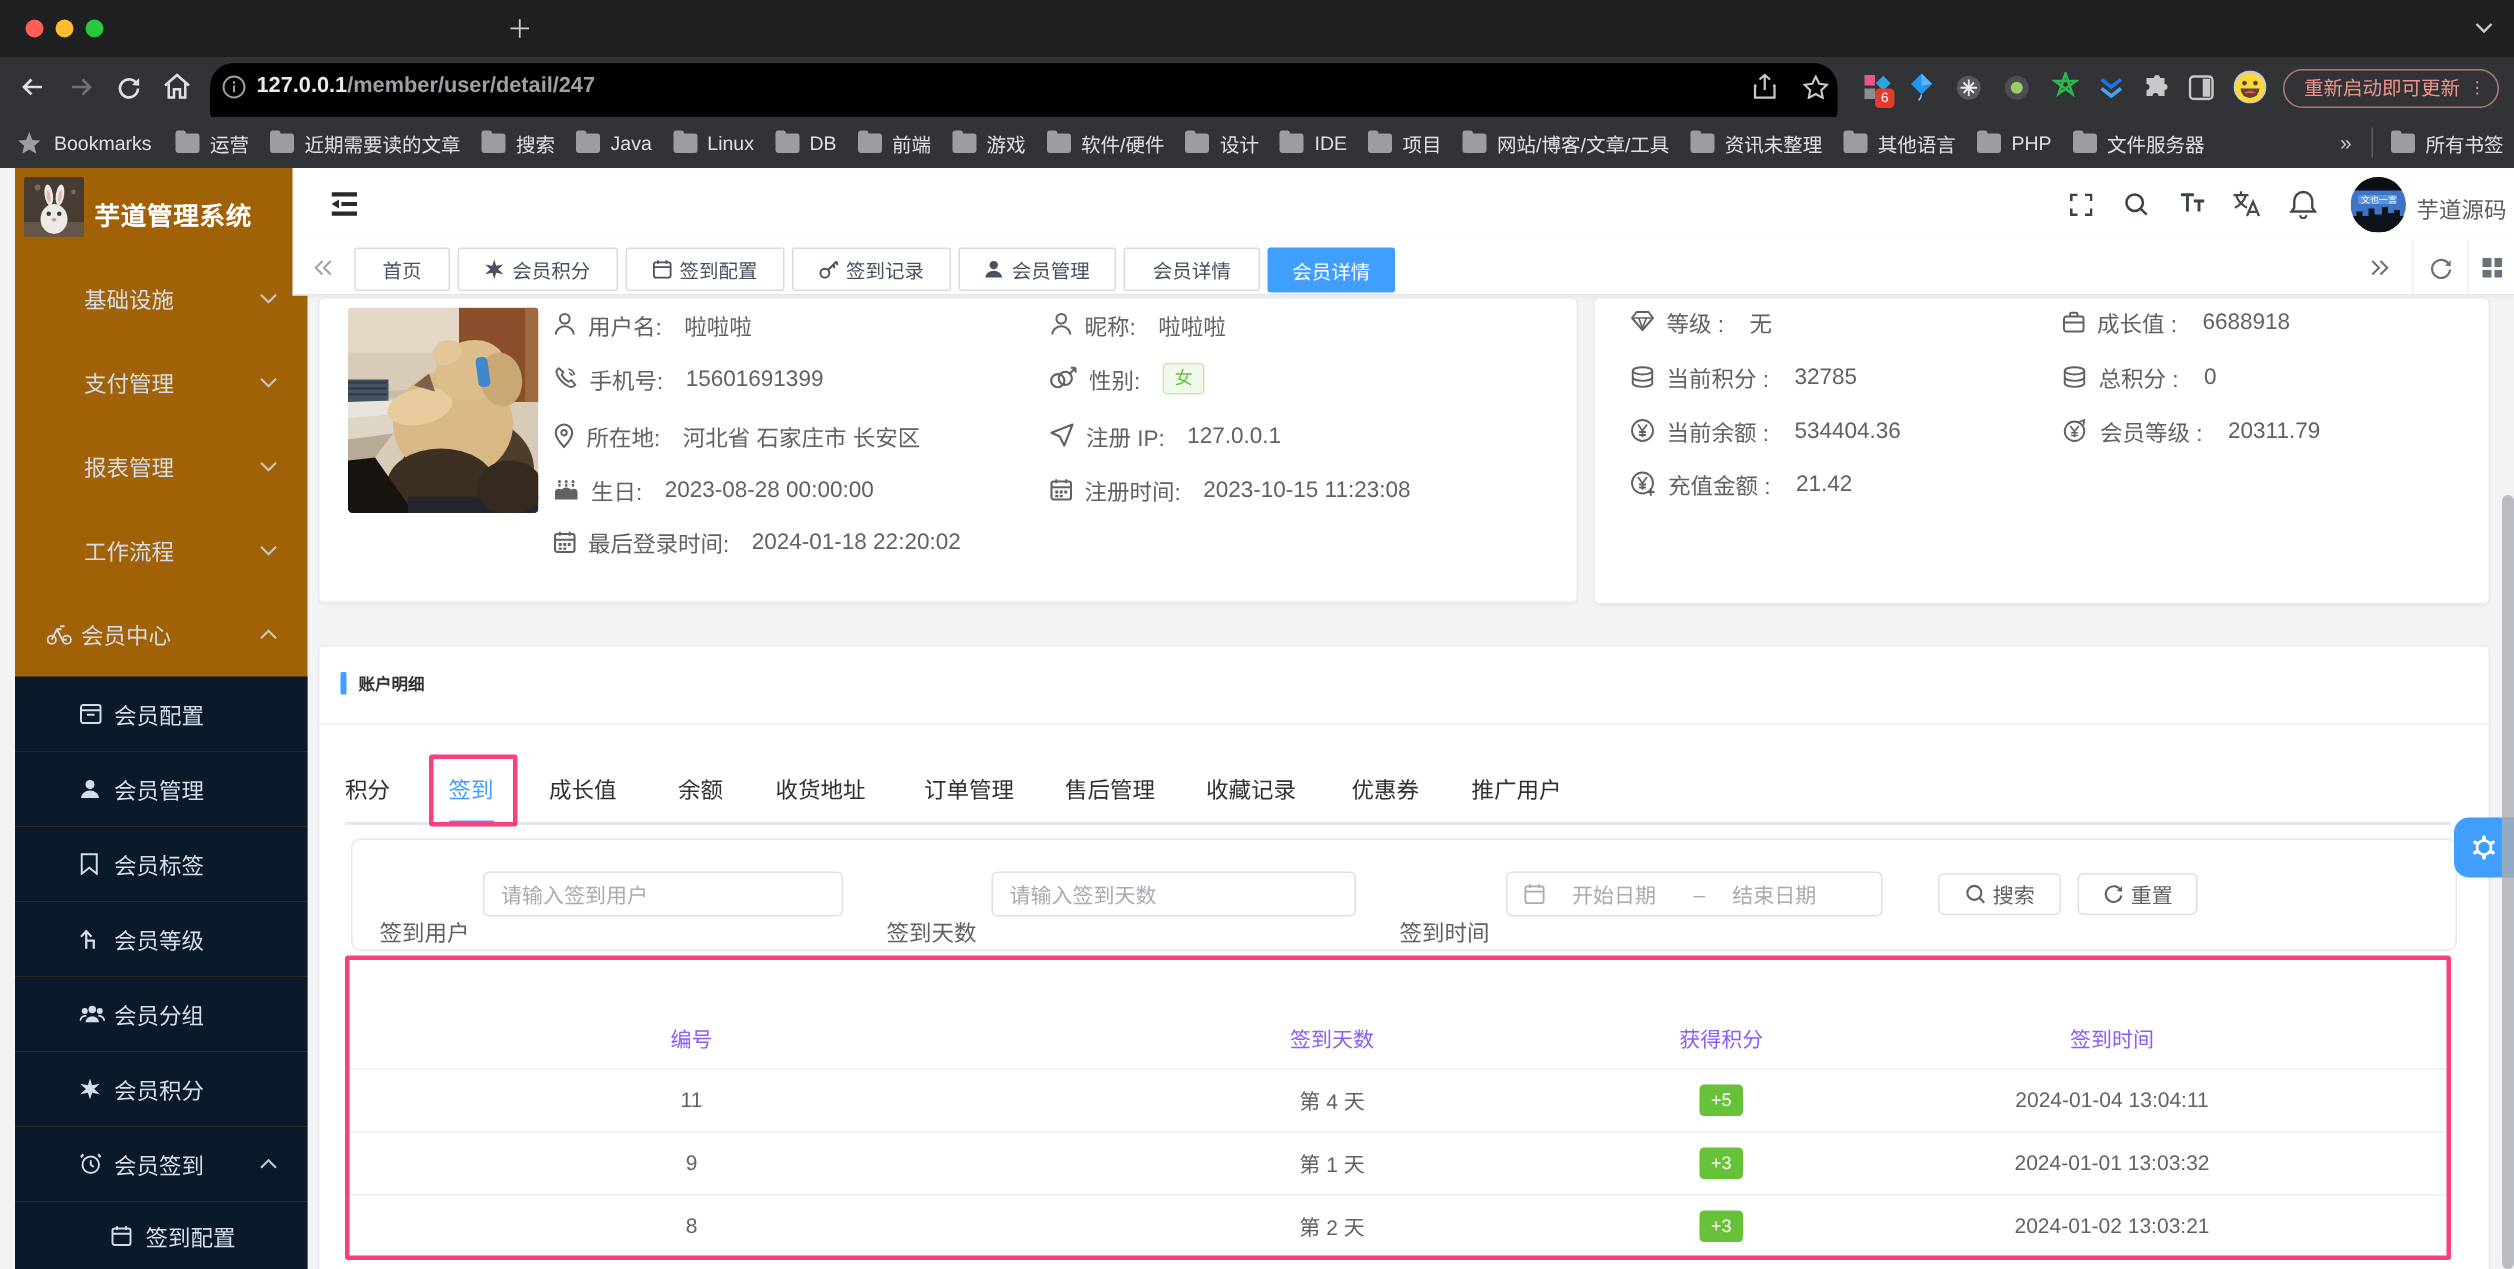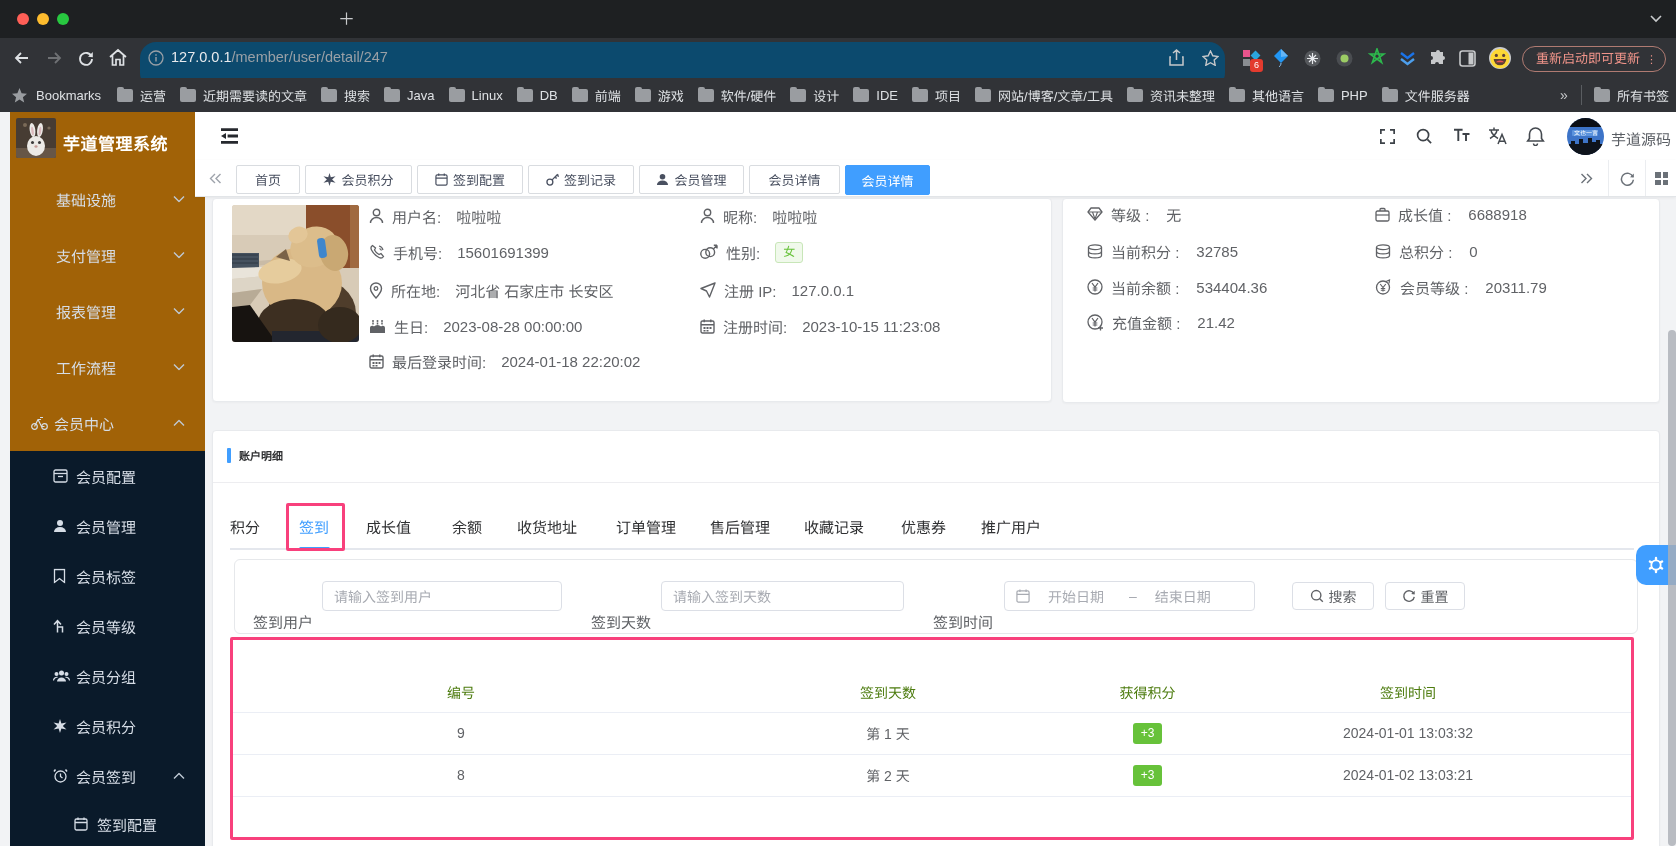--- a/index.html
+++ b/index.html
@@ -4,21 +4,21 @@
 <style>
   * { margin:0; padding:0; box-sizing:border-box; }
   html,body { width:1676px; height:846px; overflow:hidden; }
   body { font-family:"Liberation Sans", sans-serif; position:relative; background:#f2f3f5; }
   .abs { position:absolute; }
   
   #tabstrip { position:absolute; left:0; top:0; width:1676px; height:38px; background:#1e2022; }
   .tl { position:absolute; top:13px; width:12px; height:12px; border-radius:50%; }
   #tab { position:absolute; left:88px; top:5px; width:238px; height:33px; background:#3d3f42; border-radius:10px 10px 0 0; color:#dfe1e5; font-size:12.5px; }
   #navbar { position:absolute; left:0; top:38px; width:1676px; height:40px; background:#313337; }
-  #urlpill { position:absolute; left:140px; top:42px; width:1085px; height:47px; background:#0c4a6e; border-radius:16px; }
+  #urlpill { position:absolute; left:140px; top:42px; width:1085px; height:47px; background:#000000; border-radius:16px;font-weight:bold; }
   #bookmarks { position:absolute; left:0; top:78px; width:1676px; height:34px; background:#313337; color:#dee1e4; font-size:13px; display:flex; align-items:center; }
   .bmitem { display:inline-flex; align-items:center; gap:7px; white-space:nowrap; margin-right:14px; }
   .bm-folder { width:16px; height:13px; position:relative; display:inline-block; flex:none; }
   .bm-folder:before { content:""; position:absolute; left:0; top:-2px; width:7px; height:4px; border-radius:2px 2px 0 0; background:#9a9da1; }
   .bm-folder:after { content:""; position:absolute; left:0; top:0; width:16px; height:13px; border-radius:2px; background:#9a9da1; }
   
   #sidebar { position:absolute; left:10px; top:112px; width:195px; height:734px; background:#a16207; color:#d6dde6; }
   .m-item { position:absolute; left:0; width:195px; height:56px; font-size:15px; }
   .s-item { position:absolute; left:0; width:195px; height:50px; font-size:15px; background:#0a1a2a;text-decoration:underline; }
   .mtxt { position:absolute; top:50%; transform:translateY(-50%); }
@@ -32,21 +32,21 @@
   .card { position:absolute; background:#fff; border:1px solid #e8eaed; border-radius:4px; box-shadow:0 1px 2px rgba(0,0,0,.03); }
   .frow { position:absolute; height:22px; display:flex; align-items:center; color:#606266; font-size:15px; white-space:nowrap; }
   .frow svg { margin-right:8px; flex:none; }
   .gtag { display:inline-block; background:#f0f9eb; border:1px solid #c8e6b8; color:#67c23a; font-size:12px; line-height:19px; padding:0 7px; border-radius:3px; }
   .tab-item { position:absolute; top:506px; height:40px; line-height:22px; font-size:15px; color:#303133; white-space:nowrap; }
   .el-input { position:absolute; top:581px; height:30px; border:1px solid #dcdfe6; border-radius:4px; background:#fff; color:#a8abb2; font-size:14px; display:flex; align-items:center; padding:0 11px; }
   .flabel { position:absolute; top:588px; height:16px; line-height:16px; color:#606266; font-size:15px;margin-top:27px; }
   .btn { position:absolute; top:582px; height:28px; border:1px solid #dcdfe6; border-radius:4px; background:#fff; color:#606266; font-size:14px; display:flex; align-items:center; justify-content:center; gap:5px; }
   #tbl { position:absolute; left:230px; top:673px; width:1404px; }
   #tbl table { width:100%; border-collapse:collapse; font-size:14px; color:#606266; }
-  #tbl th { font-weight:normal; color:#4d7c0f; height:39px; border-bottom:1px solid #ebeef5; }
+  #tbl th { font-weight:normal; color:#8b5cf6; height:39px; border-bottom:1px solid #ebeef5; }
   #tbl td { text-align:center; height:42px; border-bottom:1px solid #ebeef5; }
   #tbl th:nth-child(3),#tbl td:nth-child(3) { padding-right:11px; }
   #tbl th:nth-child(4),#tbl td:nth-child(4) { padding-right:40px; }
   .ptag { display:inline-block; background:#67c23a; color:#fff; font-size:12px; line-height:21px; padding:0 8px; border-radius:3px; }
   .annot { position:absolute; border:3px solid #f8407c; border-radius:2px; z-index:50; }
 </style>
 </head>
 <body>
 
 <div id="tabstrip">
@@ -598,20 +598,26 @@
         <col style="width:412px">
       </colgroup>
     <tbody>
         <tr>
           <th>编号</th>
           <th>签到天数</th>
           <th>获得积分</th>
           <th>签到时间</th>
         </tr>
     <tr>
+          <td>11</td>
+          <td>第 4 天</td>
+          <td><span class="ptag">+5</span></td>
+          <td>2024-01-04 13:04:11</td>
+        </tr>
+    <tr>
           <td>9</td>
           <td>第 1 天</td>
           <td><span class="ptag">+3</span></td>
           <td>2024-01-01 13:03:32</td>
         </tr>
     <tr>
           <td>8</td>
           <td>第 2 天</td>
           <td><span class="ptag">+3</span></td>
           <td>2024-01-02 13:03:21</td>

